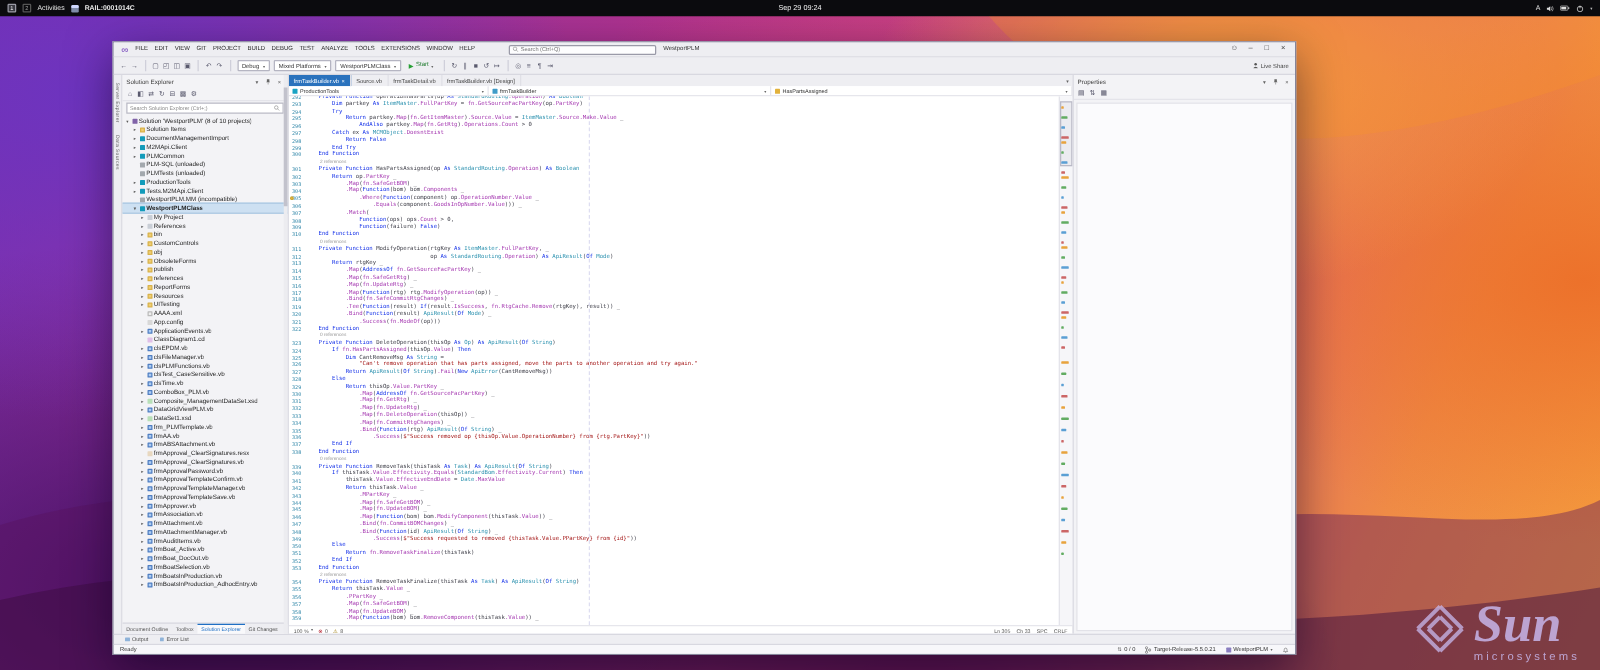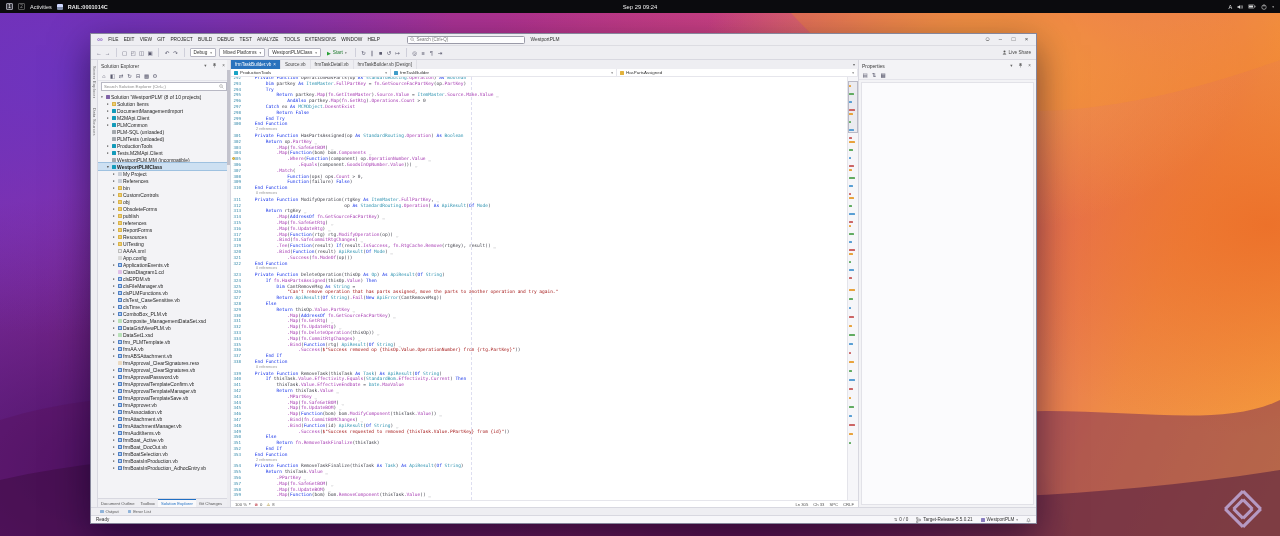--- a/index.html
+++ b/index.html
@@ -127,20 +127,24 @@
     <path d="M780 0 C 900 150 1100 125 1280 60 L1280 0 Z" fill="rgba(250,150,40,.30)"></path>
   </svg>
 
   <div class="sunlogo">
     <svg width="42" height="42" viewBox="0 0 40 40">
       <g stroke="#c7b6ea" stroke-width="3" fill="none" opacity=".9">
         <path d="M20 3 L37 20 M20 11 L29 20 M3 20 L20 37 M11 20 L20 29"></path>
         <path d="M37 20 L20 37 M29 20 L20 29 M20 3 L3 20 M20 11 L11 20"></path>
       </g>
     </svg>
+    <div class="sun-text">
+      <div class="sun-word">Sun</div>
+      <div class="sun-sub">microsystems</div>
+    </div>
   </div>
 
   <div class="taskbar">
     <div class="tb-left">
       <span class="ws">1</span>
       <span class="ws dim">2</span>
       <span class="tb-item">Activities</span>
       <span class="train"></span>
       <span class="tb-item bold">RAIL:0001014C</span>
     </div>

